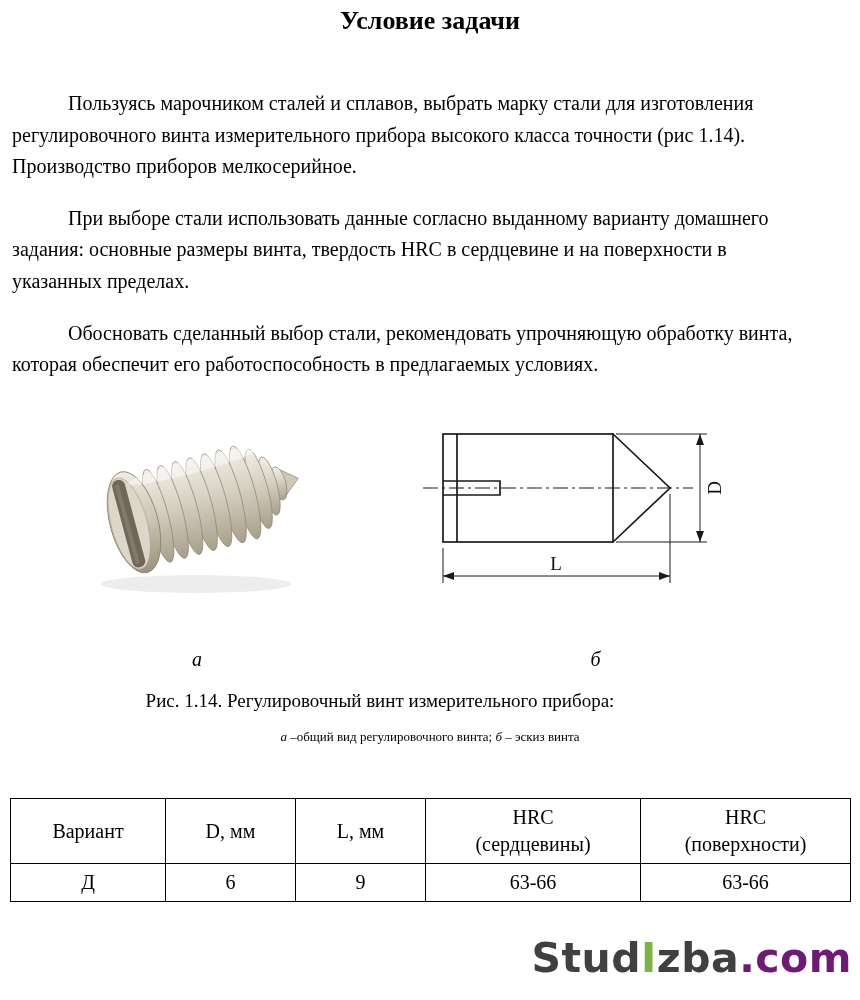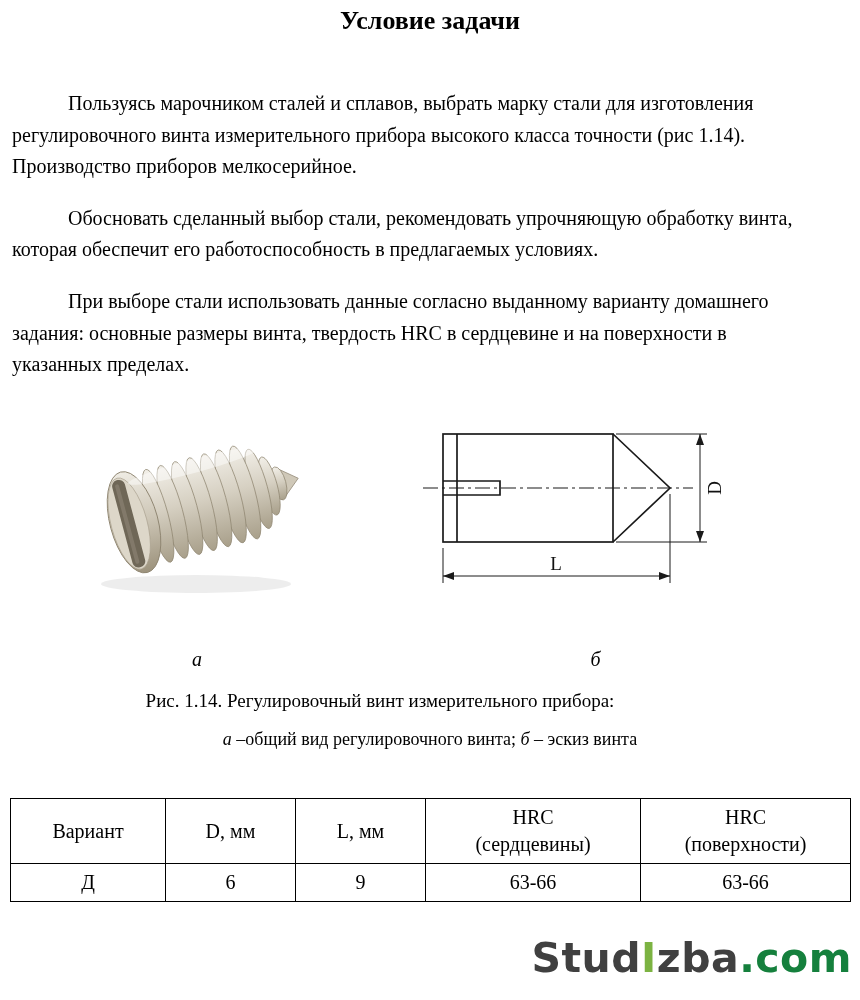--- a/index.html
+++ b/index.html
@@ -13,49 +13,49 @@
   .content p{margin:0 0 20px 0;text-indent:56px;}
 
   .photo-wrap{position:absolute;left:76px;top:412px;width:238px;height:192px;}
   .sketch-wrap{position:absolute;left:408px;top:416px;width:335px;height:188px;}
 
   .fig-label{position:absolute;font-style:italic;font-size:20px;text-align:center;}
   .fig-label.a{left:82px;top:648px;width:230px;}
   .fig-label.b{left:428px;top:648px;width:335px;}
 
   .caption1{position:absolute;top:690px;left:0;width:760px;text-align:center;font-size:19px;}
-  .caption2{position:absolute;top:729px;left:0;width:860px;text-align:center;font-size:18px;}
+  .caption2{position:absolute;top:729px;left:0;width:860px;text-align:center;font-size:13px;}
   .caption2 .it{font-style:italic;}
 
   table.spec{position:absolute;top:798px;left:10px;width:840px;border-collapse:collapse;
              font-size:20px;table-layout:fixed;border-radius:30px;}
   table.spec th,table.spec td{border:1px solid #000;text-align:center;vertical-align:middle;
              font-weight:normal;padding:0;}
   table.spec thead th{height:64px;white-space:pre-line;line-height:1.35;}
   table.spec tbody td{height:37px;}
 
   .logo{position:absolute;top:934px;right:8px;font-family:"DejaVu Sans", sans-serif;
         font-weight:bold;font-size:41px;letter-spacing:0.5px;white-space:nowrap;}
   .logo .stud,.logo .zba{color:#404040;}
   .logo .i{color:#7CB342;}
-  .logo .com{color:#15803d;}
+  .logo .com{color:#701a75;}
 
   svg text{font-family:"Liberation Serif", serif;}
 </style>
 </head>
 <body>
 
 <div class="page">
 
   <h1 class="title">Условие задачи</h1>
 
   <div class="content">
     <p>Пользуясь марочником сталей и сплавов, выбрать марку стали для изготовления регулировочного винта измерительного прибора высокого класса точности (рис 1.14). Производство приборов мелкосерийное.</p>
+    <p>При выборе стали использовать данные согласно выданному варианту домашнего задания: основные размеры винта, твердость HRC в сердцевине и на поверхности в указанных пределах.</p>
     <p>Обосновать сделанный выбор стали, рекомендовать упрочняющую обработку винта, которая обеспечит его работоспособность в предлагаемых условиях.</p>
-    <p>При выборе стали использовать данные согласно выданному варианту домашнего задания: основные размеры винта, твердость HRC в сердцевине и на поверхности в указанных пределах.</p>
   </div>
 
   <div class="photo-wrap">
     <svg width="238" height="192" viewBox="0 0 238 192">
       <defs>
         <linearGradient id="g1" x1="0" y1="0" x2="0" y2="1">
           <stop offset="0" stop-color="#f2efe8"></stop>
           <stop offset="0.45" stop-color="#d6d0c2"></stop>
           <stop offset="1" stop-color="#a89f8a"></stop>
         </linearGradient>

